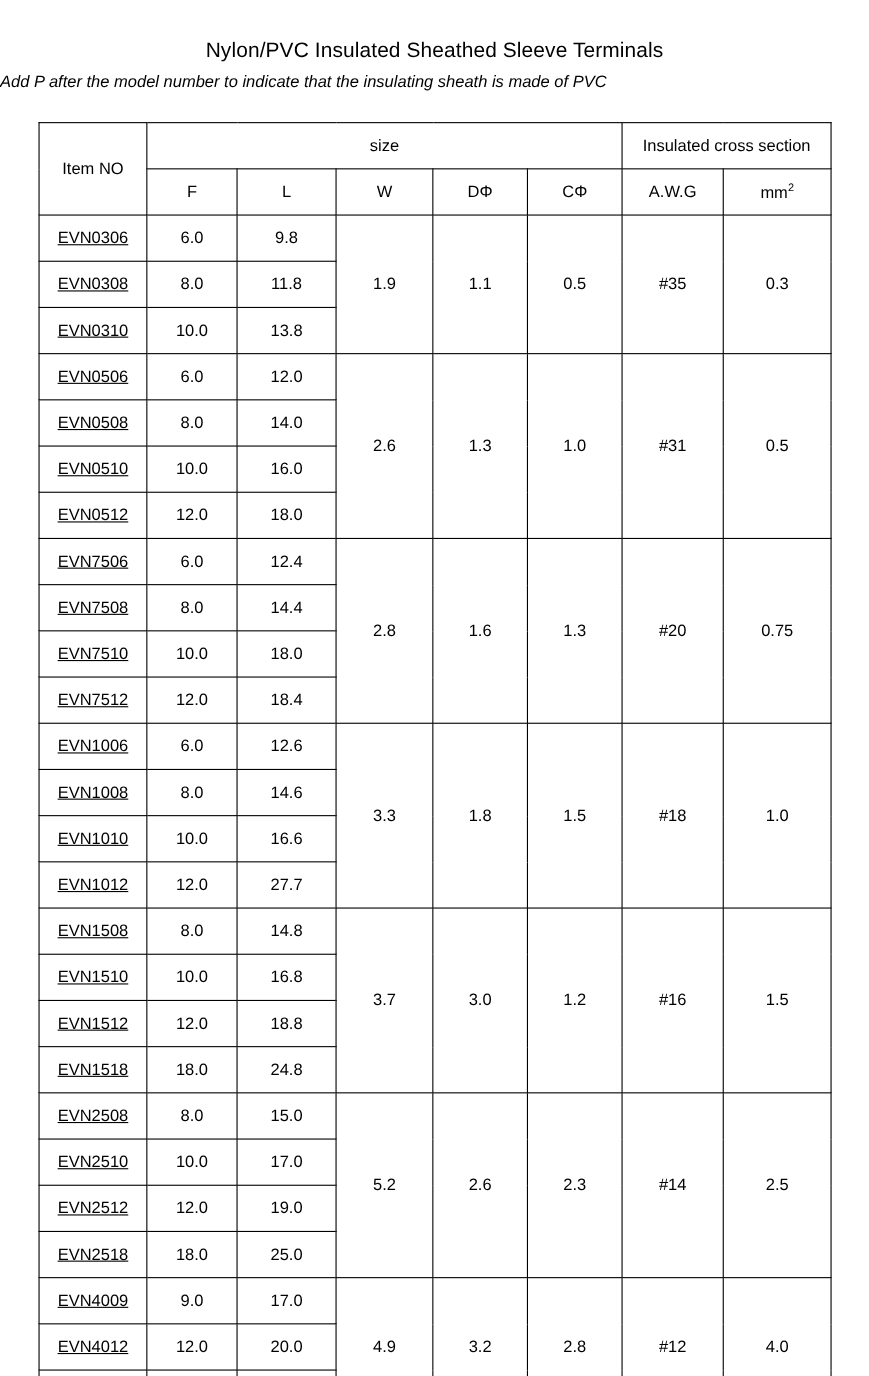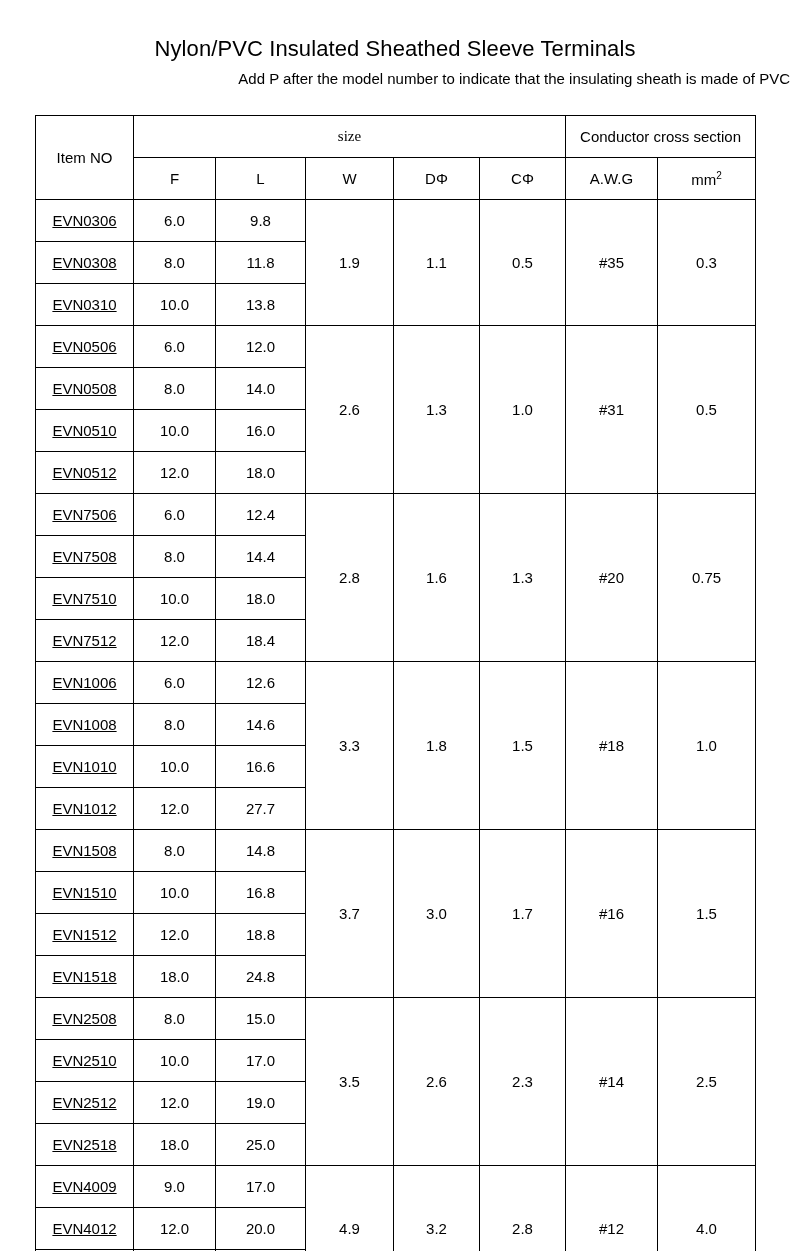--- a/index.html
+++ b/index.html
@@ -16,30 +16,31 @@
     overflow: hidden;
   }
   .page {
     width: 790px;
     height: 1251px;
     box-sizing: border-box;
     padding: 0;
   }
   .title {
     text-align: center;
-    font-size: 22px;
+    font-size: 19px;
     font-weight: 400;
     margin: 36px 0 0 0;
     letter-spacing: 0.1px;
   }
   .subtitle {
-    text-align: right;
+    text-align: left;
     font-size: 15px;
     font-weight: 400;
     margin: 8px 0 0 0;
+    font-style: italic;
   }
   .table-wrap {
     margin: 28px auto 0 auto;
     width: 720px;
   }
   table.spec {
     border-collapse: collapse;
     width: 720px;
     table-layout: fixed;
   }
@@ -52,21 +53,20 @@
     padding: 0;
     height: 41px;
   }
   th.item-no {
     font-size: 15px;
     width: 98px;
   }
   th.size-head {
     font-size: 15px;
     height: 29px;
-    font-family: Liberation Serif, serif;
   }
   th.cond-head {
     font-size: 14.5px;
     height: 29px;
   }
   th.sub-head {
     font-size: 15px;
     height: 29px;
   }
   td.model {
@@ -103,21 +103,21 @@
           <col class="c-w">
         <col class="c-d">
           <col class="c-c">
           <col class="c-awg">
           <col class="c-mm">
       </colgroup>
       <thead>
         <tr>
           <th class="item-no" rowspan="2">Item NO</th>
           <th class="size-head" colspan="5">size</th>
-          <th class="cond-head" colspan="2">Conductor cross section</th>
+          <th class="cond-head" colspan="2">Insulated cross section</th>
         </tr>
         <tr>
           <th class="sub-head">F</th>
           <th class="sub-head">L</th>
           <th class="sub-head">W</th>
           <th class="sub-head">DΦ</th>
           <th class="sub-head">CΦ</th>
           <th class="sub-head">A.W.G</th>
           <th class="sub-head"><span>mm</span><sup>2</sup></th>
         </tr>
@@ -217,21 +217,21 @@
             <td class="model">EVN1012</td>
             <td class="num">12.0</td>
             <td class="num">27.7</td>
           </tr>
           <tr>
             <td class="model">EVN1508</td>
             <td class="num">8.0</td>
             <td class="num">14.8</td>
             <td class="num" rowspan="4">3.7</td>
             <td class="num" rowspan="4">3.0</td>
-            <td class="num" rowspan="4">1.7</td>
+            <td class="num" rowspan="4">1.2</td>
             <td class="num" rowspan="4">#16</td>
             <td class="num" rowspan="4">1.5</td>
           </tr>
           <tr>
             <td class="model">EVN1510</td>
             <td class="num">10.0</td>
             <td class="num">16.8</td>
           </tr>
           <tr>
             <td class="model">EVN1512</td>
@@ -240,21 +240,21 @@
           </tr>
           <tr>
             <td class="model">EVN1518</td>
             <td class="num">18.0</td>
             <td class="num">24.8</td>
           </tr>
           <tr>
             <td class="model">EVN2508</td>
             <td class="num">8.0</td>
             <td class="num">15.0</td>
-            <td class="num" rowspan="4">3.5</td>
+            <td class="num" rowspan="4">5.2</td>
             <td class="num" rowspan="4">2.6</td>
             <td class="num" rowspan="4">2.3</td>
             <td class="num" rowspan="4">#14</td>
             <td class="num" rowspan="4">2.5</td>
           </tr>
           <tr>
             <td class="model">EVN2510</td>
             <td class="num">10.0</td>
             <td class="num">17.0</td>
           </tr>

